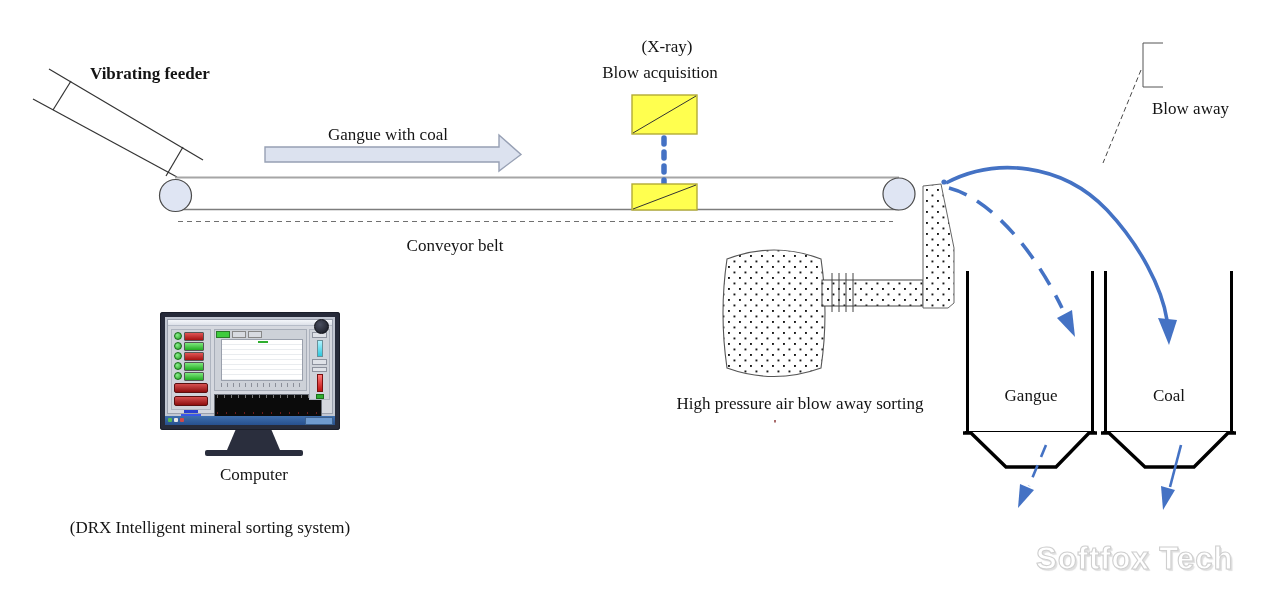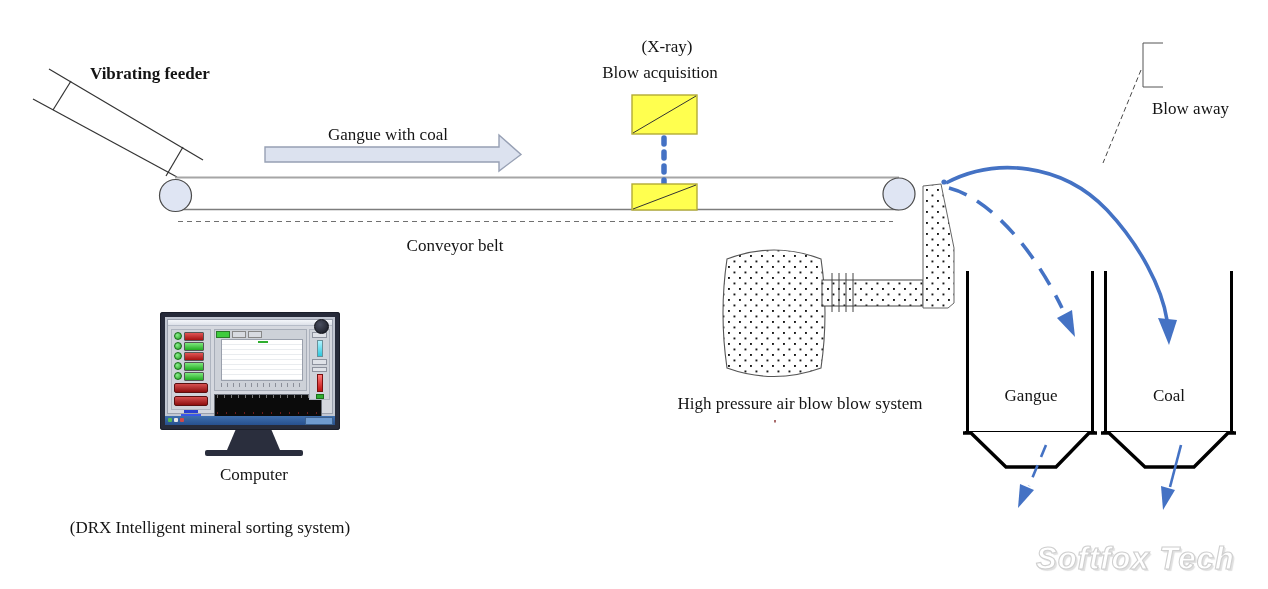--- a/index.html
+++ b/index.html
@@ -48,21 +48,21 @@
   .tb-ico{position:absolute;top:2px;width:4px;height:4px;border-radius:1px;}
   .tray{position:absolute;right:2px;top:1px;width:26px;height:6px;background:#6f9bd0;border:1px solid #3c618f;}
   .webcam{position:absolute;right:6px;top:2px;width:13px;height:13px;border-radius:50%;
           background:radial-gradient(circle at 38% 35%,#4a4f60,#14161f);border:1px solid #0c0e15;}
   .neck{position:absolute;left:227px;top:430px;width:53px;height:20px;background:#2a2e3d;
         clip-path:polygon(16% 0,84% 0,100% 100%,0 100%);}
   .base{position:absolute;left:205px;top:450px;width:98px;height:6px;background:#2a2e3d;border-radius:2px;}
   
   .watermark{position:absolute;left:1036px;top:541px;width:230px;font-family:"Liberation Sans","DejaVu Sans",sans-serif;
      font-weight:bold;font-size:31px;letter-spacing:1px;color:#ffffff;
-     -webkit-text-stroke:1.1px #cfcfcf;text-shadow:2px 2px 1px #e0e0e0,1px 1px 0 #d6d6d6;font-style:italic;}
+     -webkit-text-stroke:1.1px #cfcfcf;text-shadow:2px 2px 1px #e0e0e0,1px 1px 0 #d6d6d6;}
 </style>
 </head>
 <body>
 
 <div id="stage">
 
   <svg id="shapes" viewBox="0 0 1268 589">
     <defs>
       <pattern id="dots" width="11" height="11" patternUnits="userSpaceOnUse">
         <rect width="11" height="11" fill="#ffffff"></rect>
@@ -145,21 +145,21 @@
 
     <rect x="774" y="420" width="2" height="2.5" fill="#a86a6a"></rect>
   </svg>
 
   <div class="lbl" style="left:90px;top:64px;font-weight:bold;">Vibrating feeder</div>
   <div class="lbl" style="left:328px;top:117px;margin-top:8px;">Gangue with coal</div>
   <div class="lbl ctr" style="left:615px;top:37px;width:104px;">(X-ray)</div>
   <div class="lbl ctr" style="left:593px;top:63px;width:134px;">Blow acquisition</div>
   <div class="lbl ctr" style="left:395px;top:236px;width:120px;">Conveyor belt</div>
   <div class="lbl" style="left:1152px;top:54px;margin-top:45px;">Blow away</div>
-  <div class="lbl ctr" style="left:650px;top:394px;width:300px;">High pressure air blow blow system</div>
+  <div class="lbl ctr" style="left:650px;top:394px;width:300px;">High pressure air blow away sorting</div>
   <div class="lbl ctr" style="left:992px;top:386px;width:78px;">Gangue</div>
   <div class="lbl ctr" style="left:1138px;top:386px;width:62px;text-align:center;">Coal</div>
   <div class="lbl ctr" style="left:194px;top:465px;width:120px;">Computer</div>
   <div class="lbl ctr" style="left:40px;top:474px;width:340px;margin-top:44px;">(DRX Intelligent mineral sorting system)</div>
   <div class="watermark">Softfox Tech</div>
 
   <div class="monitor">
     <div class="screen">
       <div class="appwin">
         <div class="titlebar"></div>

